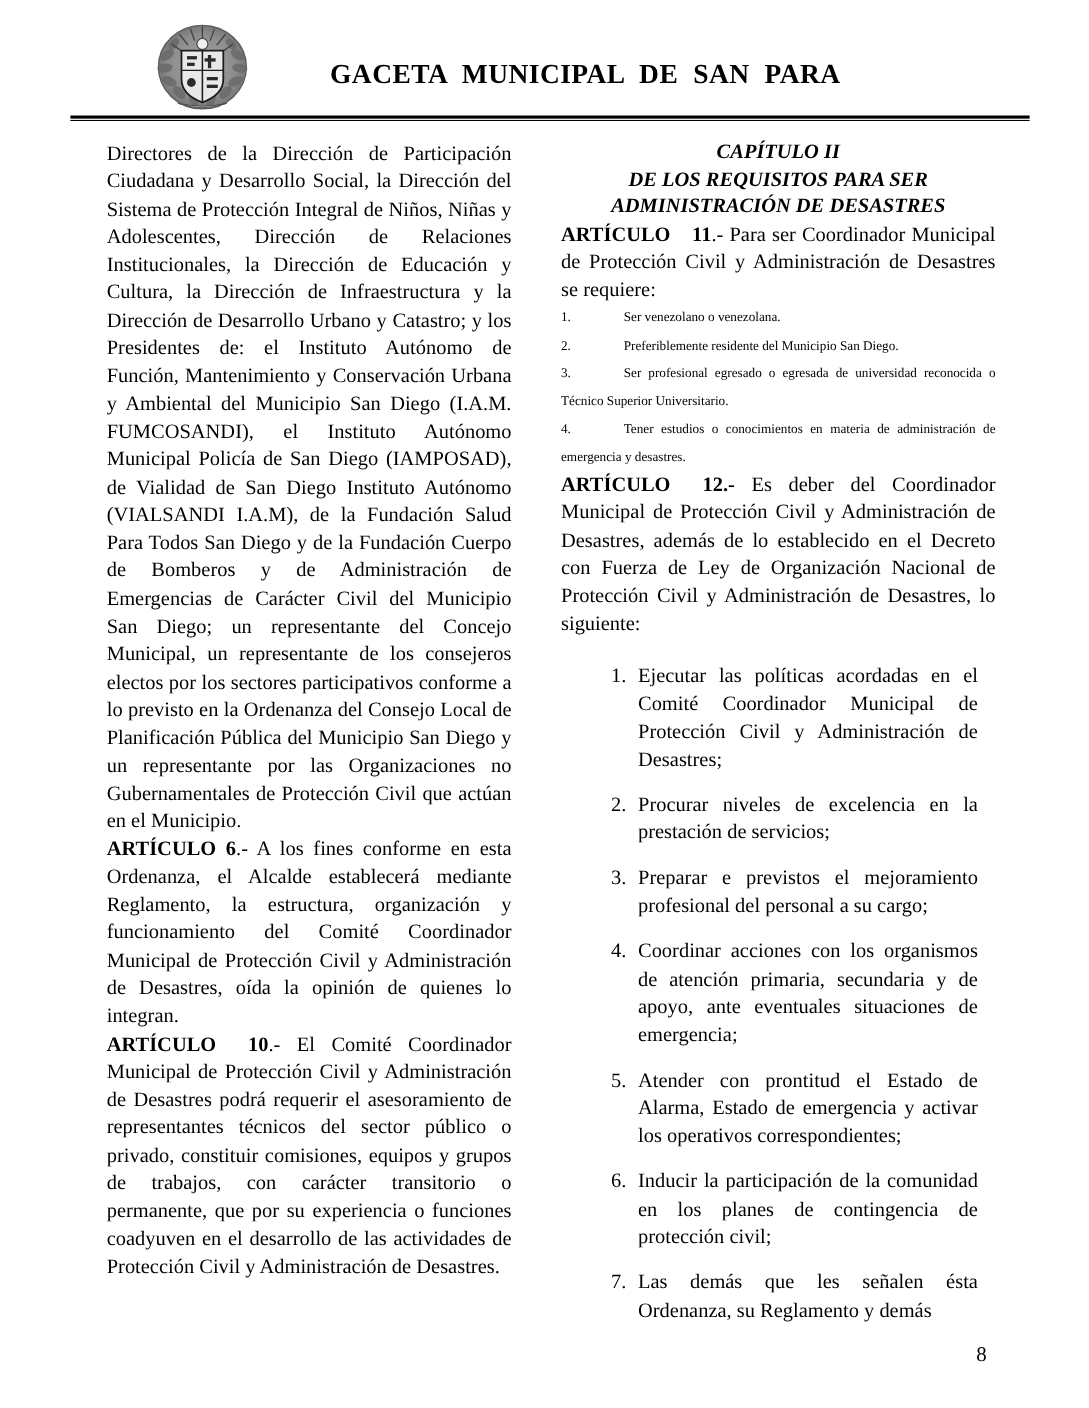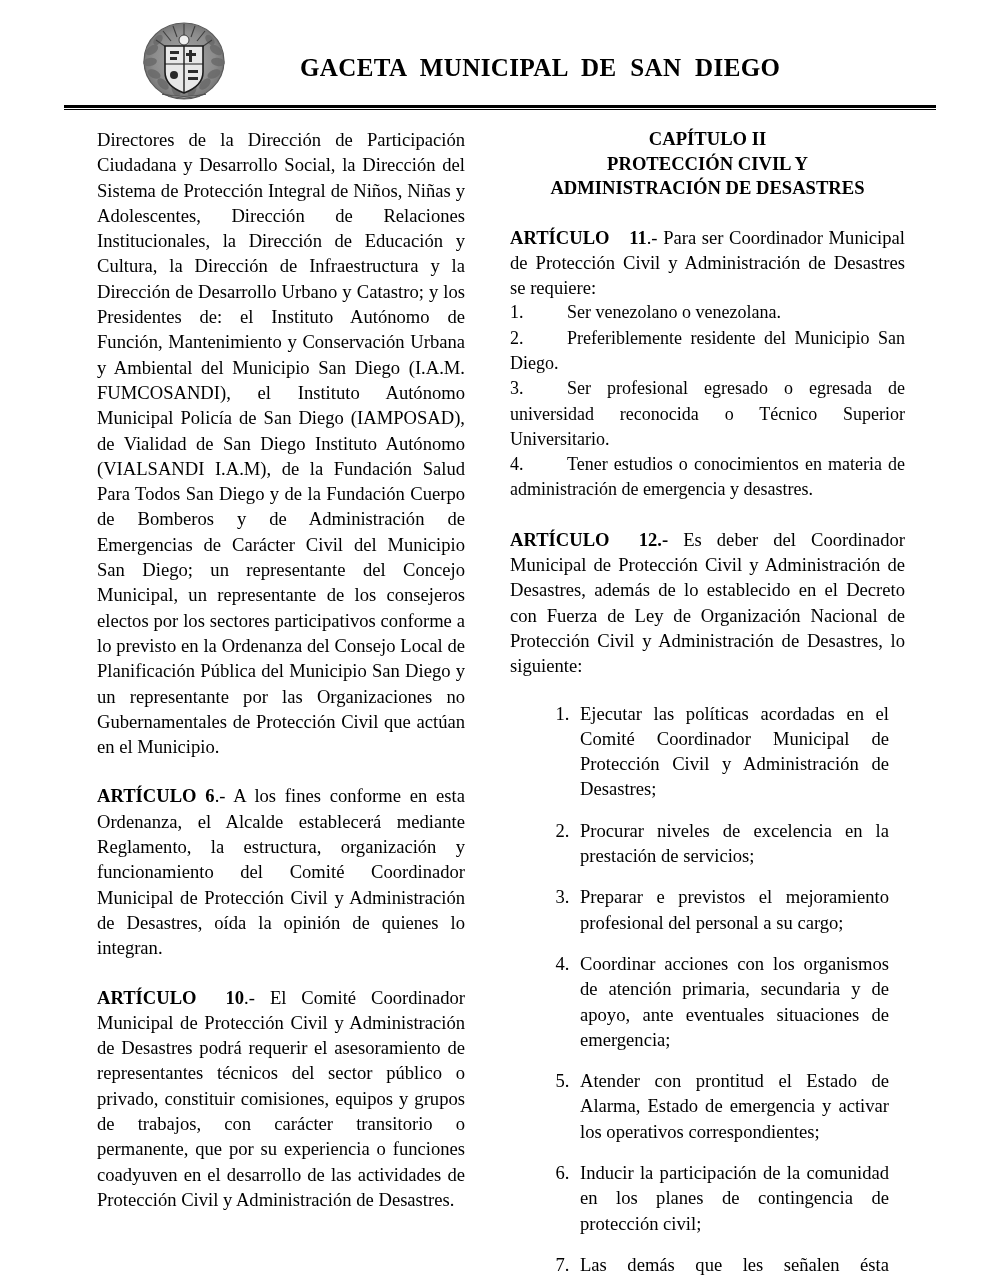--- a/index.html
+++ b/index.html
@@ -83,42 +83,43 @@
   }
   .col-right .body { width: 395px; }
 
   p {
     margin: 0;
     font-size: 18.6px;
     line-height: 25.3px;
     text-align: justify;
     text-justify: inter-word;
   }
-  p.gap-before { margin-top: 24px; }
+  p.gap-before { }
 
   .artnum {
     font-weight: bold;
   }
   .art-spaced {
     font-weight: bold;
     word-spacing: 14px;
   }
 
   
   .chapter-heading {
     text-align: center;
     font-weight: bold;
     font-size: 18.6px;
     line-height: 24.5px;
     margin: 0;
+    font-style: italic;
   }
 
   
   .tab-item {
-    font-size: 18px;
+    font-size: 12px;
     line-height: 25.3px;
     text-align: justify;
     margin: 0;
   }
   .tab-item .num {
     display: inline-block;
     width: 57px;
   }
 
   
@@ -198,21 +199,21 @@
         <rect x="54" y="33" width="10" height="3"></rect>
         <circle cx="42" cy="55" r="4"></circle>
         <rect x="56" y="50" width="10" height="3"></rect>
         <rect x="56" y="57" width="10" height="3"></rect>
       </g>
 
       <path d="M30 74 Q52 82 74 74 Q52 79 30 74 Z" fill="#d9d9d9" stroke="#4a4a4a" stroke-width="0.9"></path>
     </svg>
   </div>
 
-  <div class="masthead-title">GACETA  MUNICIPAL  DE  SAN  DIEGO</div>
+  <div class="masthead-title">GACETA  MUNICIPAL  DE  SAN  PARA</div>
 
   <div class="header-rule">
     <div class="thick"></div>
     <div class="gap"></div>
     <div class="thin"></div>
   </div>
 </div>
 
 <div class="columns">
 
@@ -230,21 +231,21 @@
       </p>
 
     </div>
   </div>
 
   <div class="col col-right">
     <div class="body">
 
       <div>
         <div class="chapter-heading">CAPÍTULO II</div>
-        <div class="chapter-heading">PROTECCIÓN CIVIL Y</div>
+        <div class="chapter-heading">DE LOS REQUISITOS PARA SER</div>
         <div class="chapter-heading">ADMINISTRACIÓN DE DESASTRES</div>
       </div>
 
       <p class="gap-before">
         <span class="art-spaced">ARTÍCULO   11</span><span>.- </span><span>Para ser Coordinador Municipal de Protección Civil y Administración de Desastres se requiere:</span>
       </p>
 
       <p class="tab-item">
         <span class="num">1.</span><span>Ser venezolano o venezolana.</span>
       </p>

